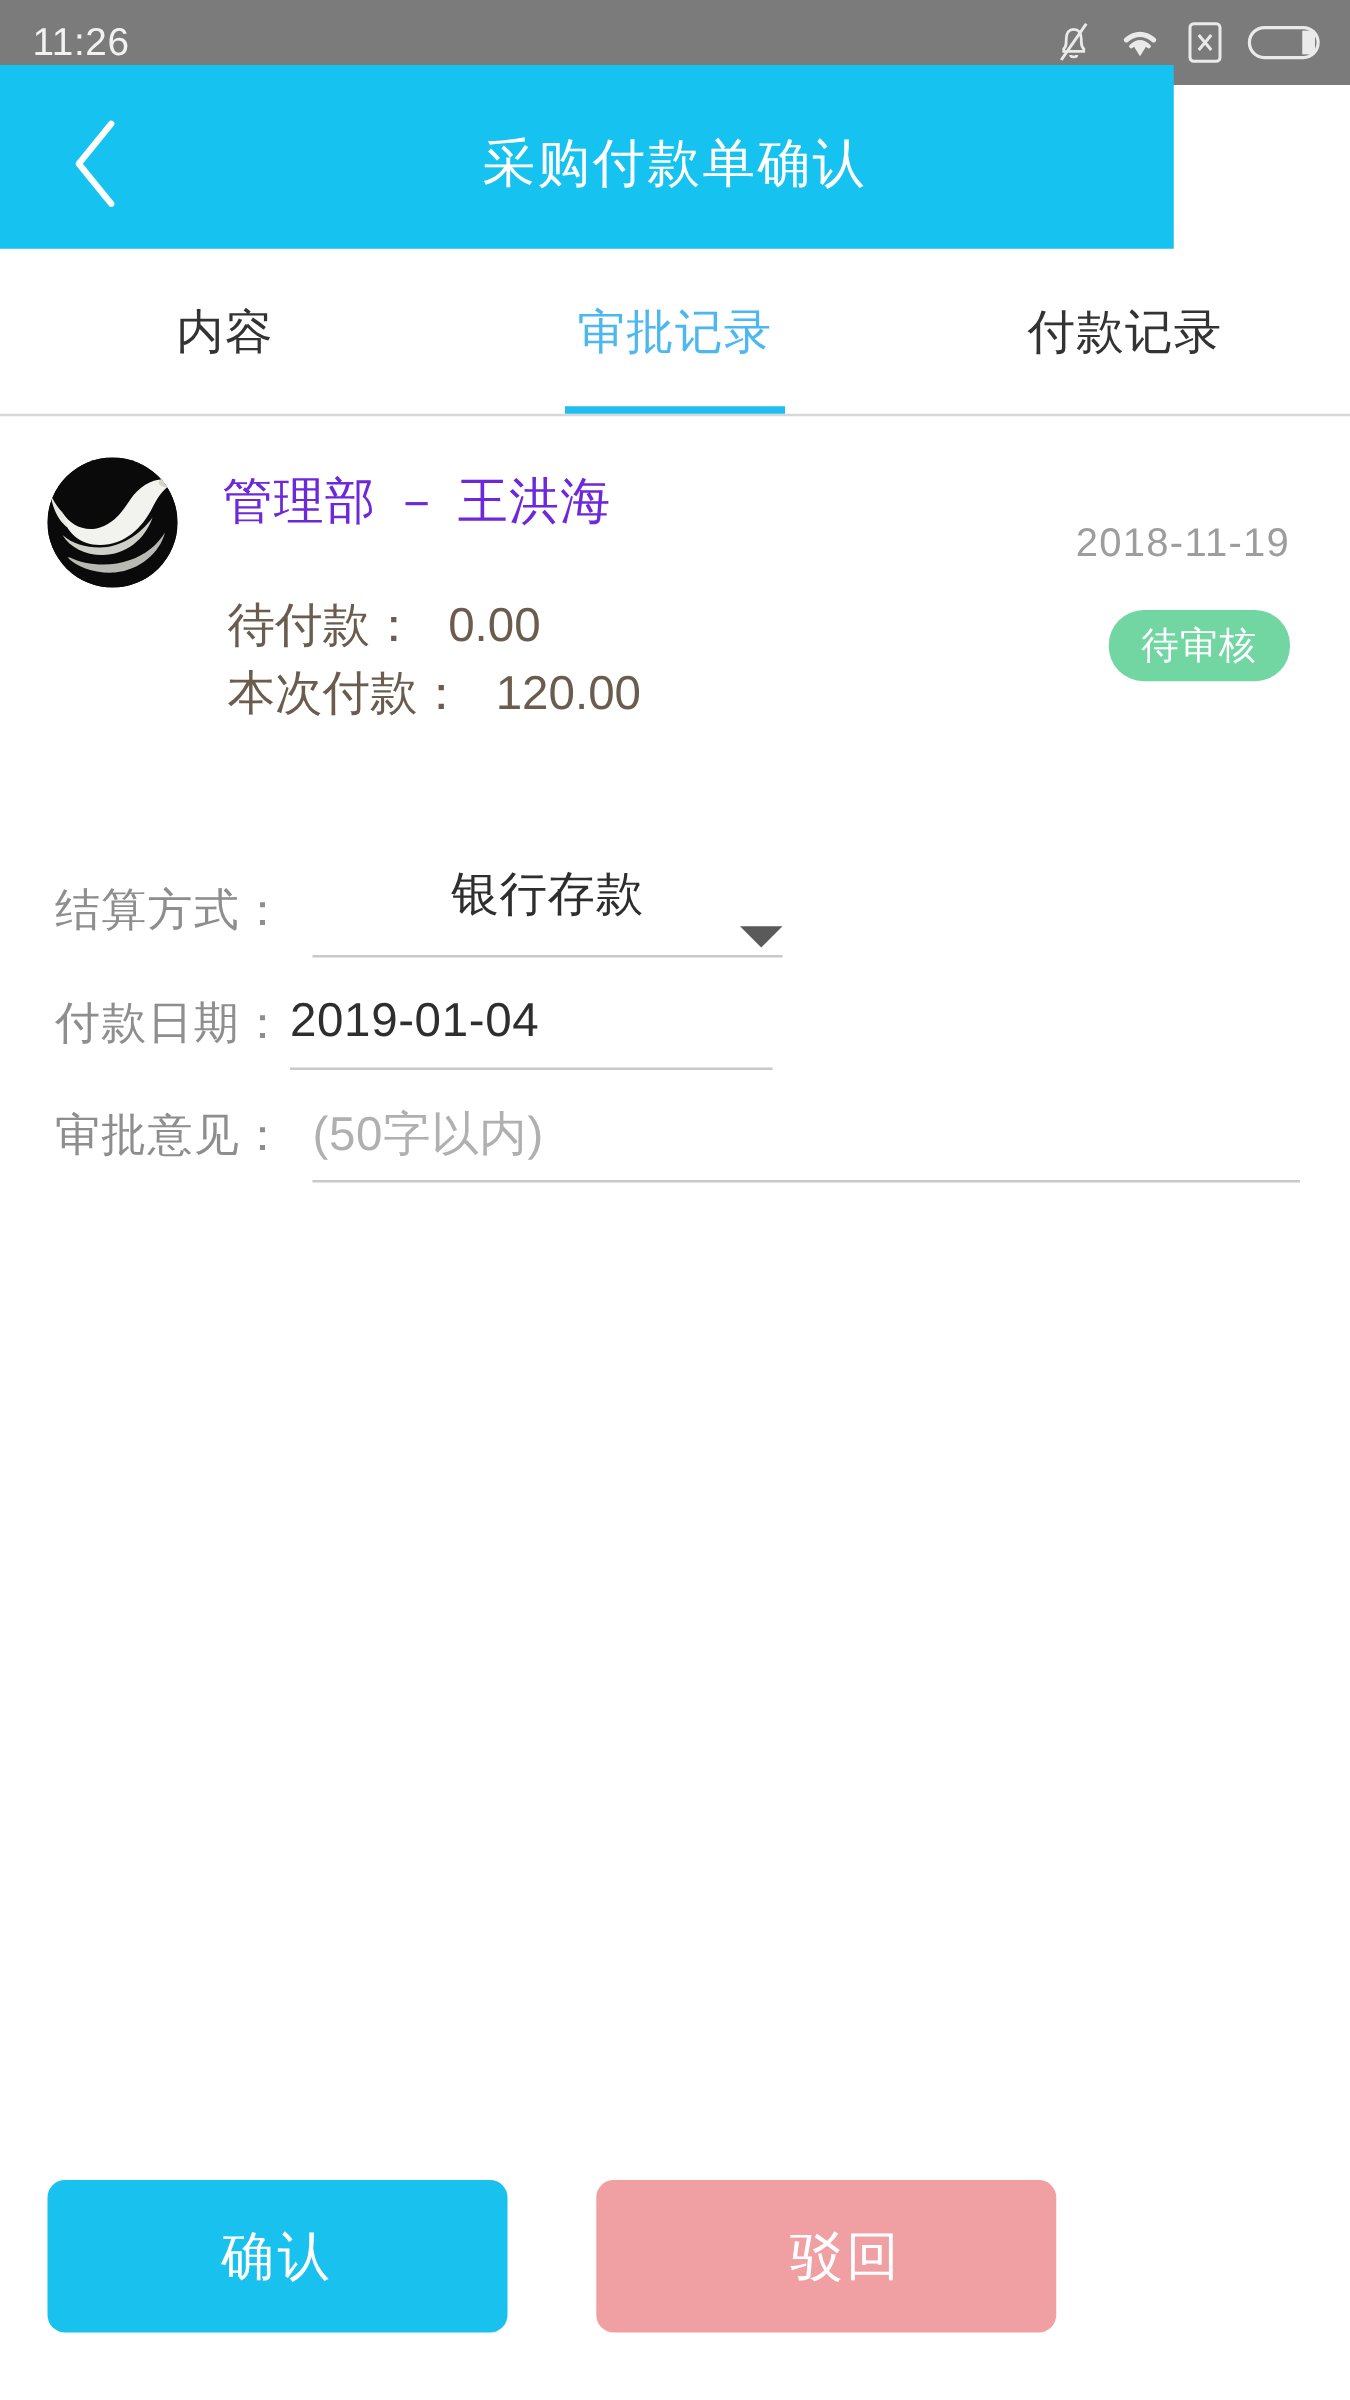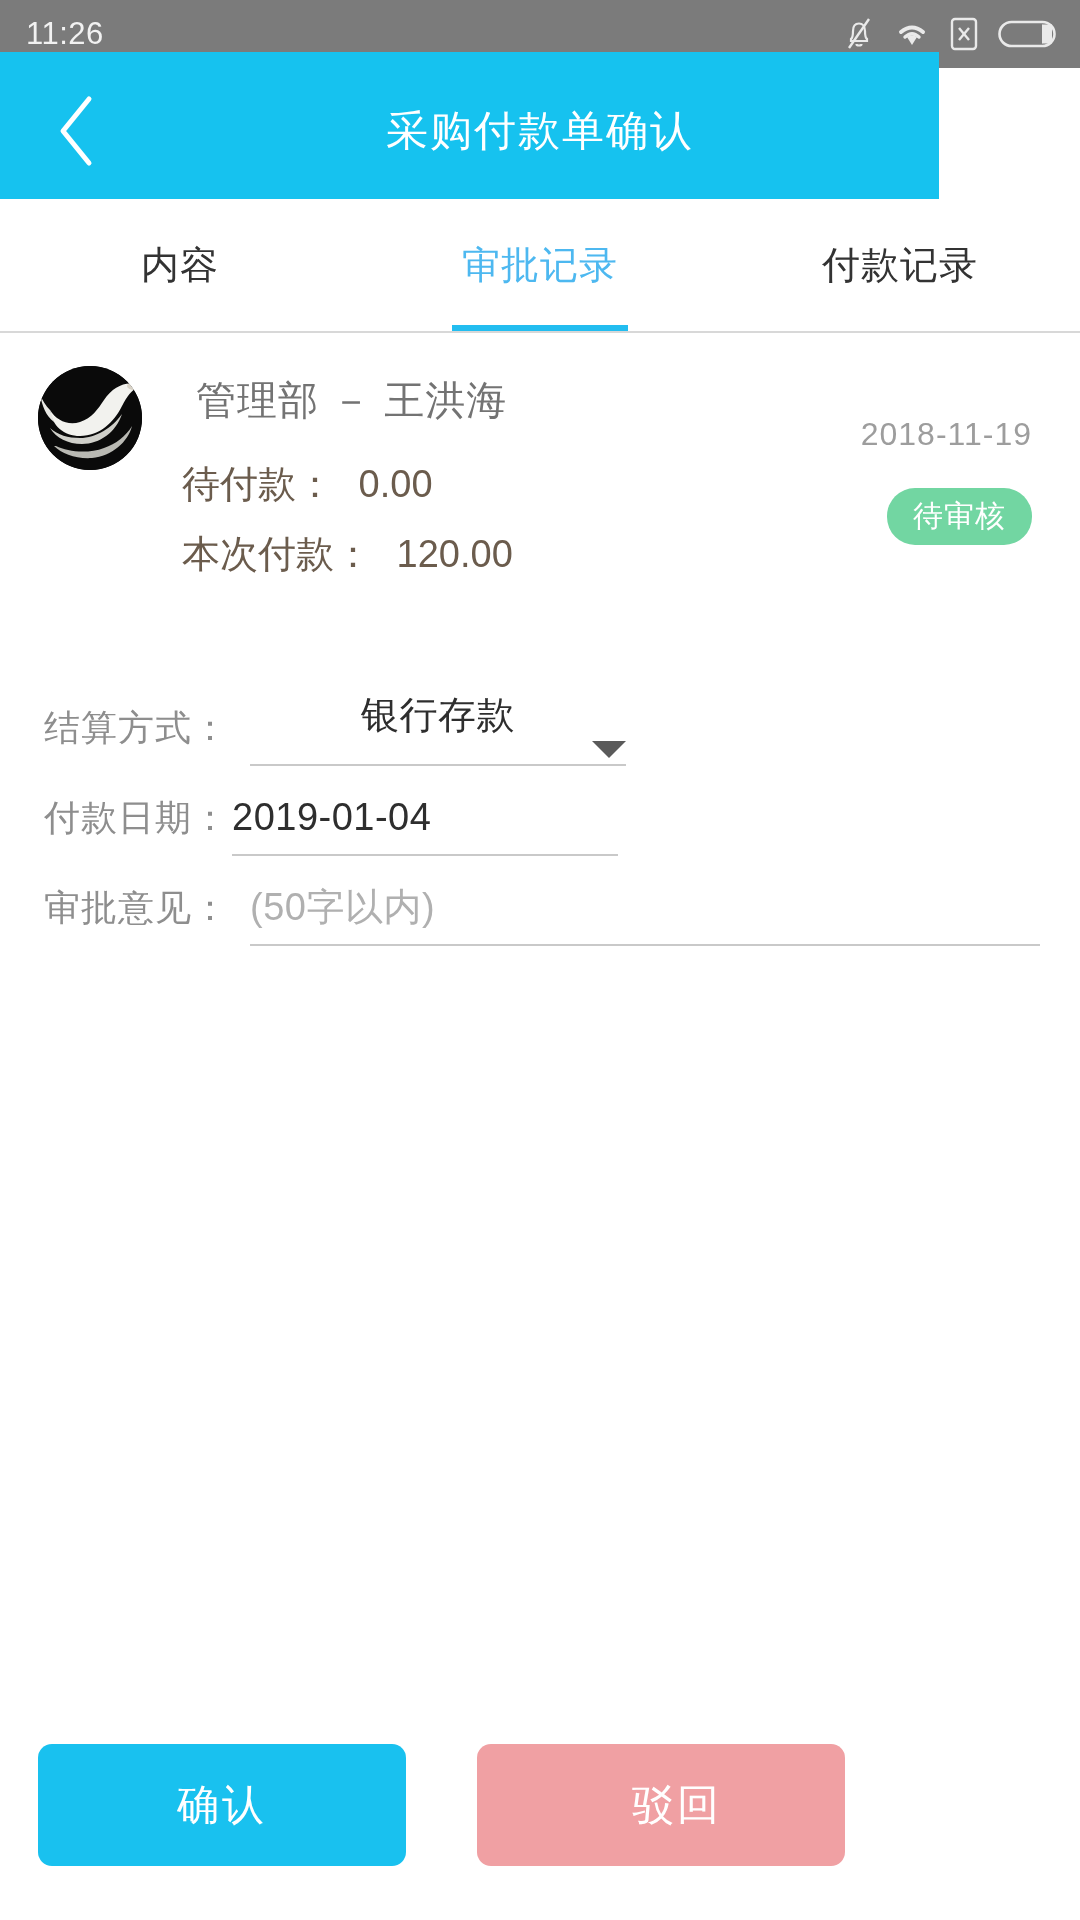--- a/index.html
+++ b/index.html
@@ -57,28 +57,28 @@
   
   .card { position: absolute; top: 346px; left: 0; width: 1080px; height: 260px; }
   .avatar {
     position: absolute; left: 38px; top: 20px;
     width: 104px; height: 104px; border-radius: 50%;
     overflow: hidden; background: #050505;
   }
   .avatar svg { display: block; }
 
   .person-name {
-    position: absolute; left: 196px; top: 27px;
-    font-size: 40px; color: #737373; letter-spacing: 1px; white-space: nowrap;
+    position: absolute; left: 178px; top: 27px;
+    font-size: 40px; color: #6d28d9; letter-spacing: 1px; white-space: nowrap;
   }
   .amount-row {
     position: absolute; left: 182px;
     font-size: 38px; color: #6b5c4d; white-space: nowrap;
   }
-  .amount-row.r1 { top: 113px; }
+  .amount-row.r1 { top: 129px; }
   .amount-row.r2 { top: 183px; }
   .amount-label { display: inline-block; }
   .amount-value { display: inline-block; margin-left: 14px; }
 
   .record-date {
     position: absolute; right: 48px; top: 70px;
     font-size: 32px; color: #9d9d9d; letter-spacing: 1px;
   }
   .status-badge {
     position: absolute; right: 48px; top: 142px;

